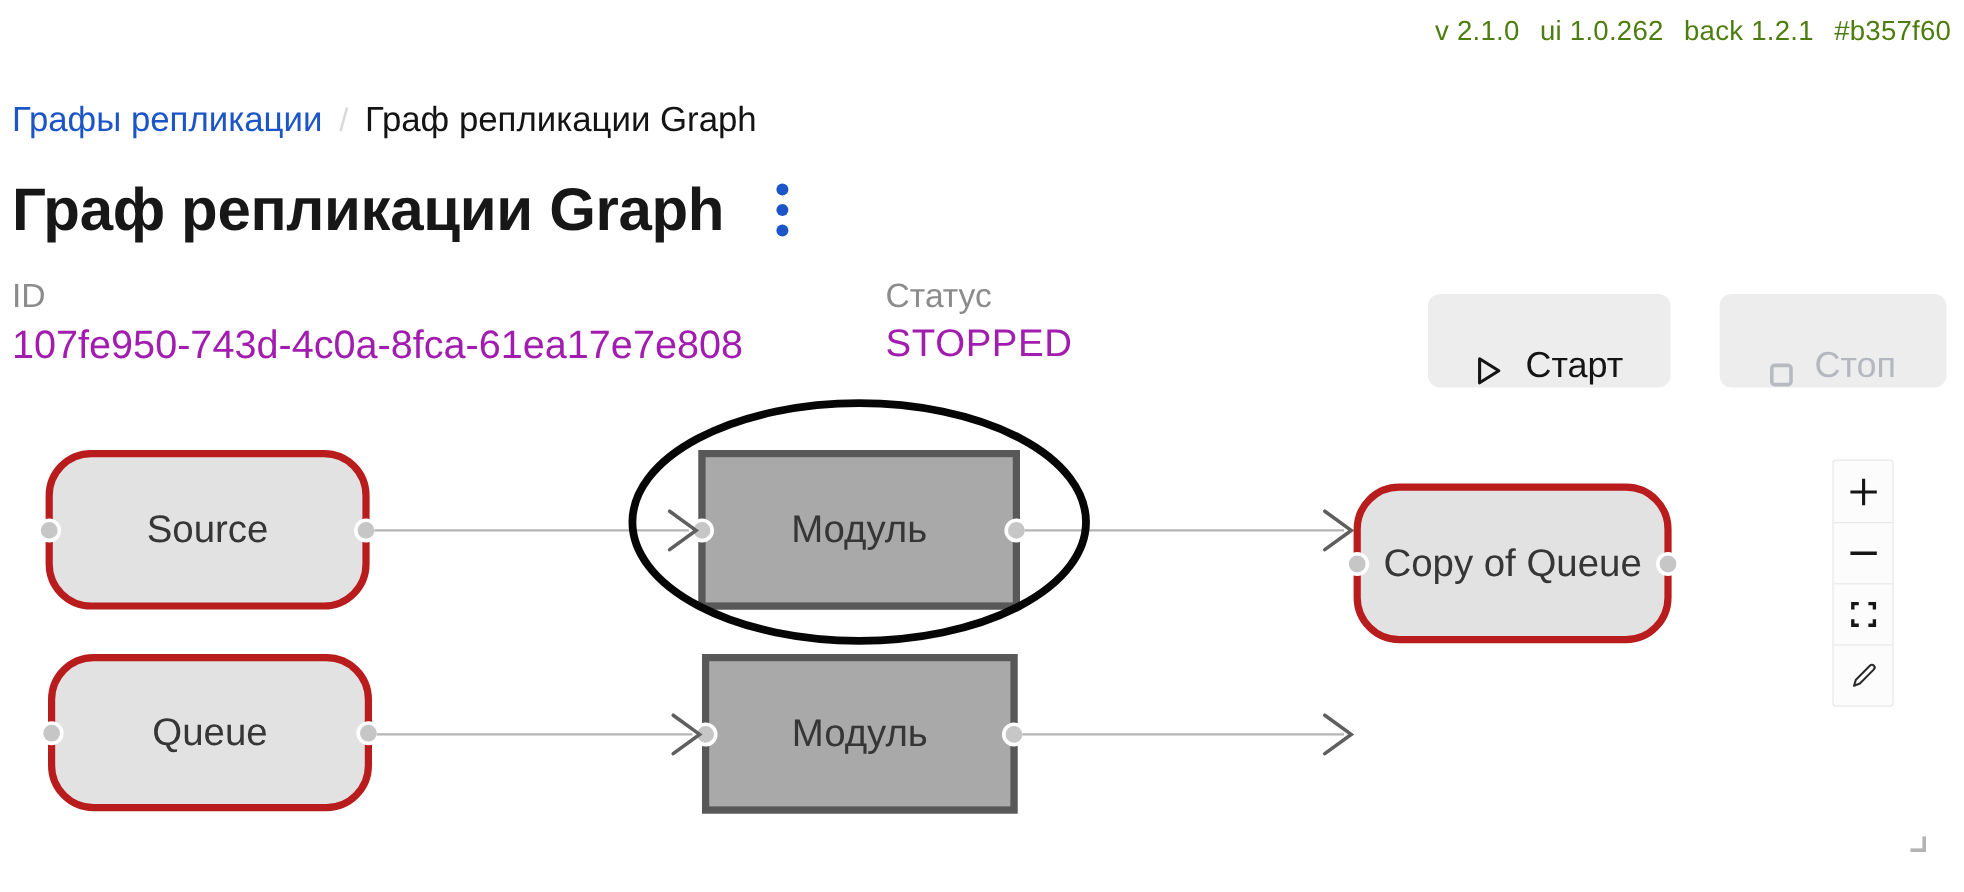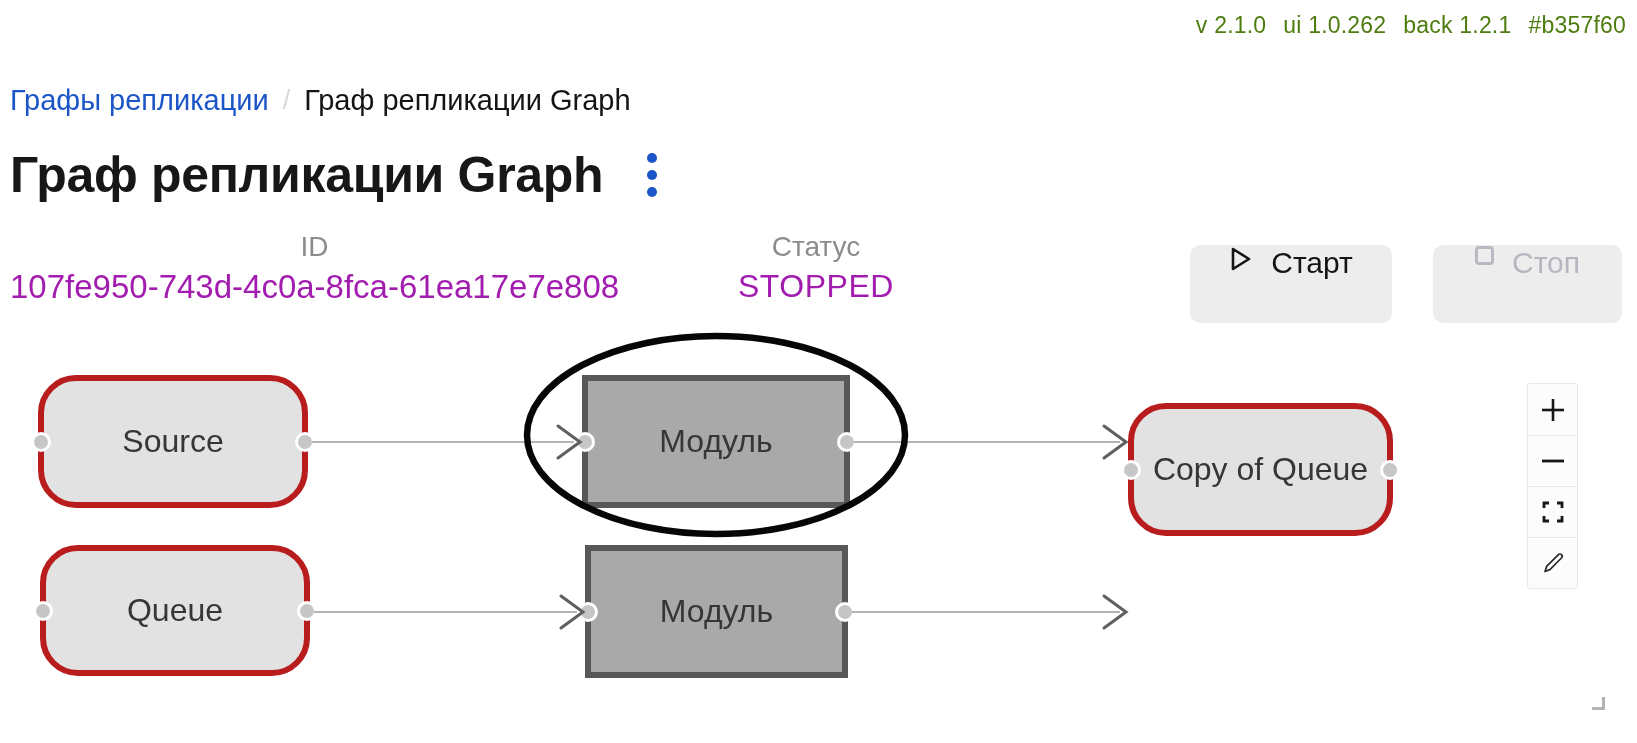--- a/index.html
+++ b/index.html
@@ -33,30 +33,30 @@
     white-space: nowrap;
   }
   .kebab {
     display: flex; flex-direction: column; gap: 7px; align-items: center;
     background: none; border: none; padding: 8px 6px; cursor: pointer;
   }
   .kebab .dot { width: 10px; height: 10px; border-radius: 50%; background: #1b55c8; }
 
   
   .info-row { position: absolute; top: 232px; left: 0; width: 100%; height: 95px; }
-  .field { position: absolute; top: 0; text-align: center; }
+  .field { position: absolute; top: 0; }
   .field-id { left: 10px; }
   .field-status { left: 738px; }
   .field-label { font-size: 28px; color: #8c8c8c; line-height: 1.1; margin-bottom: 6px; }
   .field-value { font-size: 33px; color: #a21caf; line-height: 1.1; white-space: nowrap; }
   .status-value { font-size: 32px; letter-spacing: .5px; }
 
   .btn {
     position: absolute; top: 13px; height: 78px;
-    display: flex; align-items: flex-start; justify-content: center; gap: 18px;
+    display: flex; align-items: flex-end; justify-content: center; gap: 18px;
     background: #ededed; border: none; border-radius: 10px;
     font-family: "Liberation Sans", sans-serif; font-size: 30px; cursor: pointer;
   }
   .btn-start { left: 1190px; width: 202px; color: #141414; }
   .btn-stop  { left: 1433px; width: 189px; color: #b4b8be; cursor: default; }
   .icon-wrap { display: inline-flex; align-items: center; }
   .stop-square { width: 19px; height: 19px; border: 3px solid #b7bac0; border-radius: 4px; }
 
   
   .canvas { position: absolute; top: 330px; left: 0; width: 1637px; height: 413px; }

